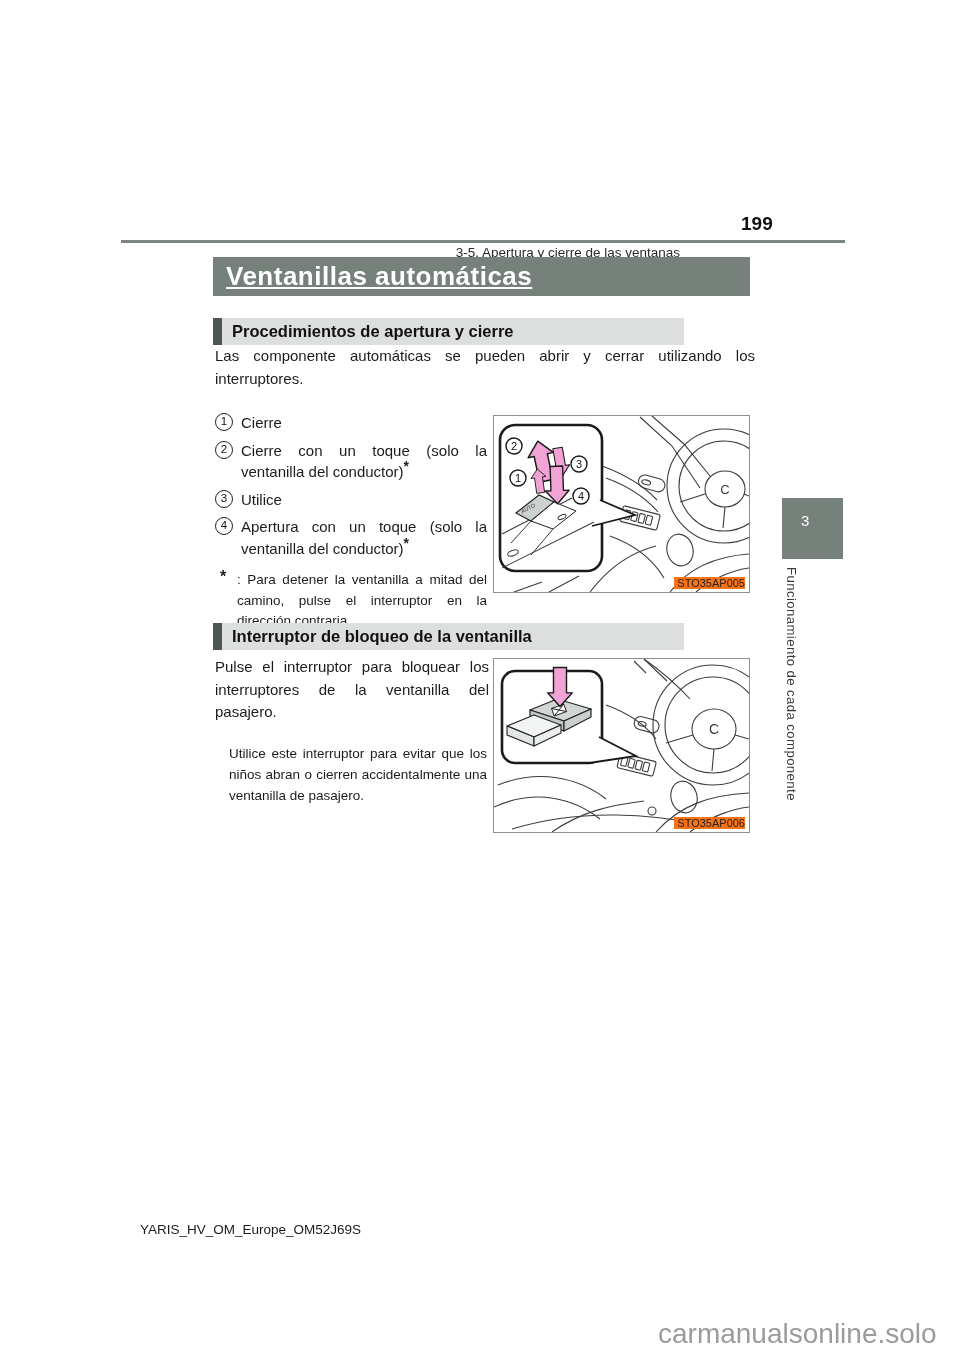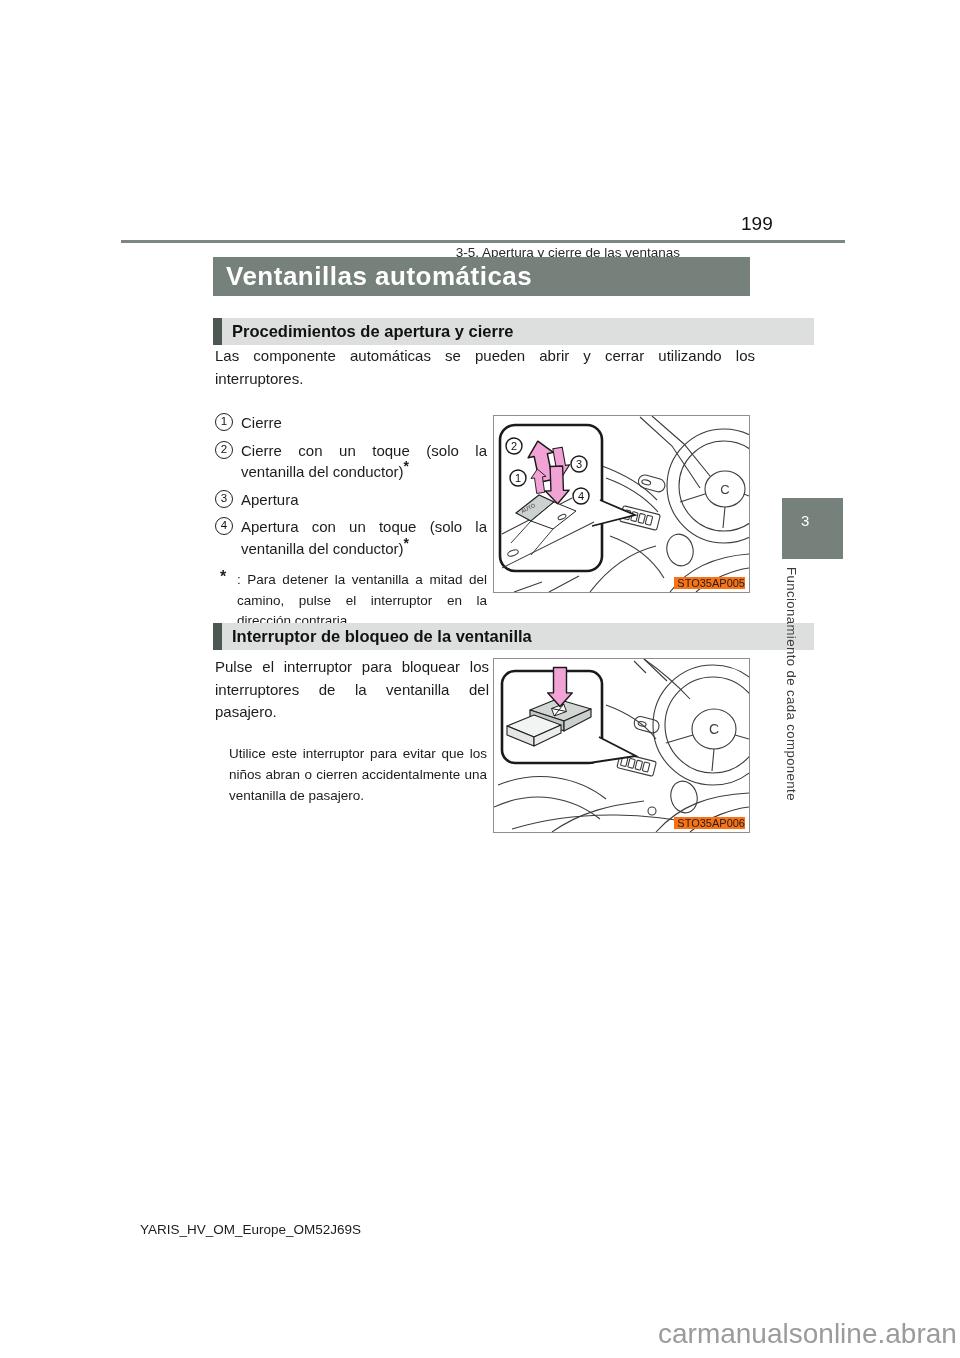--- a/index.html
+++ b/index.html
@@ -3,30 +3,30 @@
 <meta charset="utf-8">
 <style>
   * { margin:0; padding:0; box-sizing:border-box; }
   html,body { background:#ffffff; }
   body { font-family:"Liberation Sans", sans-serif; color:#1c1c1c; }
   .page { position:relative; width:960px; height:1358px; background:#fff; overflow:hidden; }
 
   
   .hdr-label { position:absolute; top:221px; left:360px; width:320px; text-align:right;
                font-size:13.5px; color:#2a2a2a;margin-top:24px; }
-  .hdr-page  { position:absolute; top:213px; left:741px; font-size:19px; font-weight:normal; color:#111; }
+  .hdr-page  { position:absolute; top:213px; left:741px; font-size:19px; font-weight:bold; color:#111; }
   .hdr-rule  { position:absolute; top:240px; left:121px; width:724px; height:3px; background:#7b877f; }
 
   
   .title-bar { position:absolute; top:257px; left:213px; width:537px; height:39px;
                background:#75817a; color:#fff; font-size:26px; font-weight:bold;
-               line-height:38px; padding-left:13px; letter-spacing:0.5px; }
-
-  
-  .sec-hdr { position:absolute; left:213px; width:601px; height:27px; background:#dcdfdd;
+               line-height:38px; padding-left:13px; letter-spacing:0.5px;text-decoration:underline; }
+
+  
+  .sec-hdr { position:absolute; left:213px; width:471px; height:27px; background:#dcdfdd;
              border-left:9px solid #4c5751; font-size:16.5px; font-weight:bold;
              line-height:26px; padding-left:10px; color:#111; }
   .sec-hdr.s1 { top:318px; }
   .sec-hdr.s2 { top:623px; }
 
   
   .body-txt { position:absolute; font-size:15px; line-height:22.5px; text-align:justify; color:#1c1c1c; }
   .p1 { top:345px; left:215px; width:540px; }
   .p2 { top:389px; left:215px; width:560px; white-space:nowrap; text-align:left; }
   .p3 { top:656px; left:215px; width:274px; }
@@ -81,21 +81,21 @@
     <div class="item">
       <span class="circ">1</span>
       <span class="item-text"><span>Cierre</span><span class="sup-star"></span></span>
     </div>
     <div class="item">
       <span class="circ">2</span>
       <span class="item-text"><span>Cierre con un toque (solo la ventanilla del conductor)</span><span class="sup-star">*</span></span>
     </div>
     <div class="item">
       <span class="circ">3</span>
-      <span class="item-text"><span>Apertura</span><span class="sup-star"></span></span>
+      <span class="item-text"><span>Utilice</span><span class="sup-star"></span></span>
     </div>
     <div class="item">
       <span class="circ">4</span>
       <span class="item-text"><span>Apertura con un toque (solo la ventanilla del conductor)</span><span class="sup-star">*</span></span>
     </div>
     <div class="fnote">
       <span class="star">*</span><span>: Para detener la ventanilla a mitad del camino, pulse el interruptor en la dirección contraria.</span>
     </div>
   </div>
 
@@ -230,15 +230,15 @@
 
       <use href="#aw2" transform="translate(66,28) rotate(180) scale(1.3)" fill="#f2a3d6" stroke="#1a1a1a" stroke-width="1.1" stroke-linejoin="round"></use>
     </svg>
     <div class="cap">STO35AP006</div>
   </div>
 
   <div class="tab">3</div>
   <div class="vtext">Funcionamiento de cada componente</div>
 
   <div class="footer">YARIS_HV_OM_Europe_OM52J69S</div>
-  <div class="watermark">carmanualsonline.abran</div>
+  <div class="watermark">carmanualsonline.solo</div>
 
 </div>
 
 </body></html>

